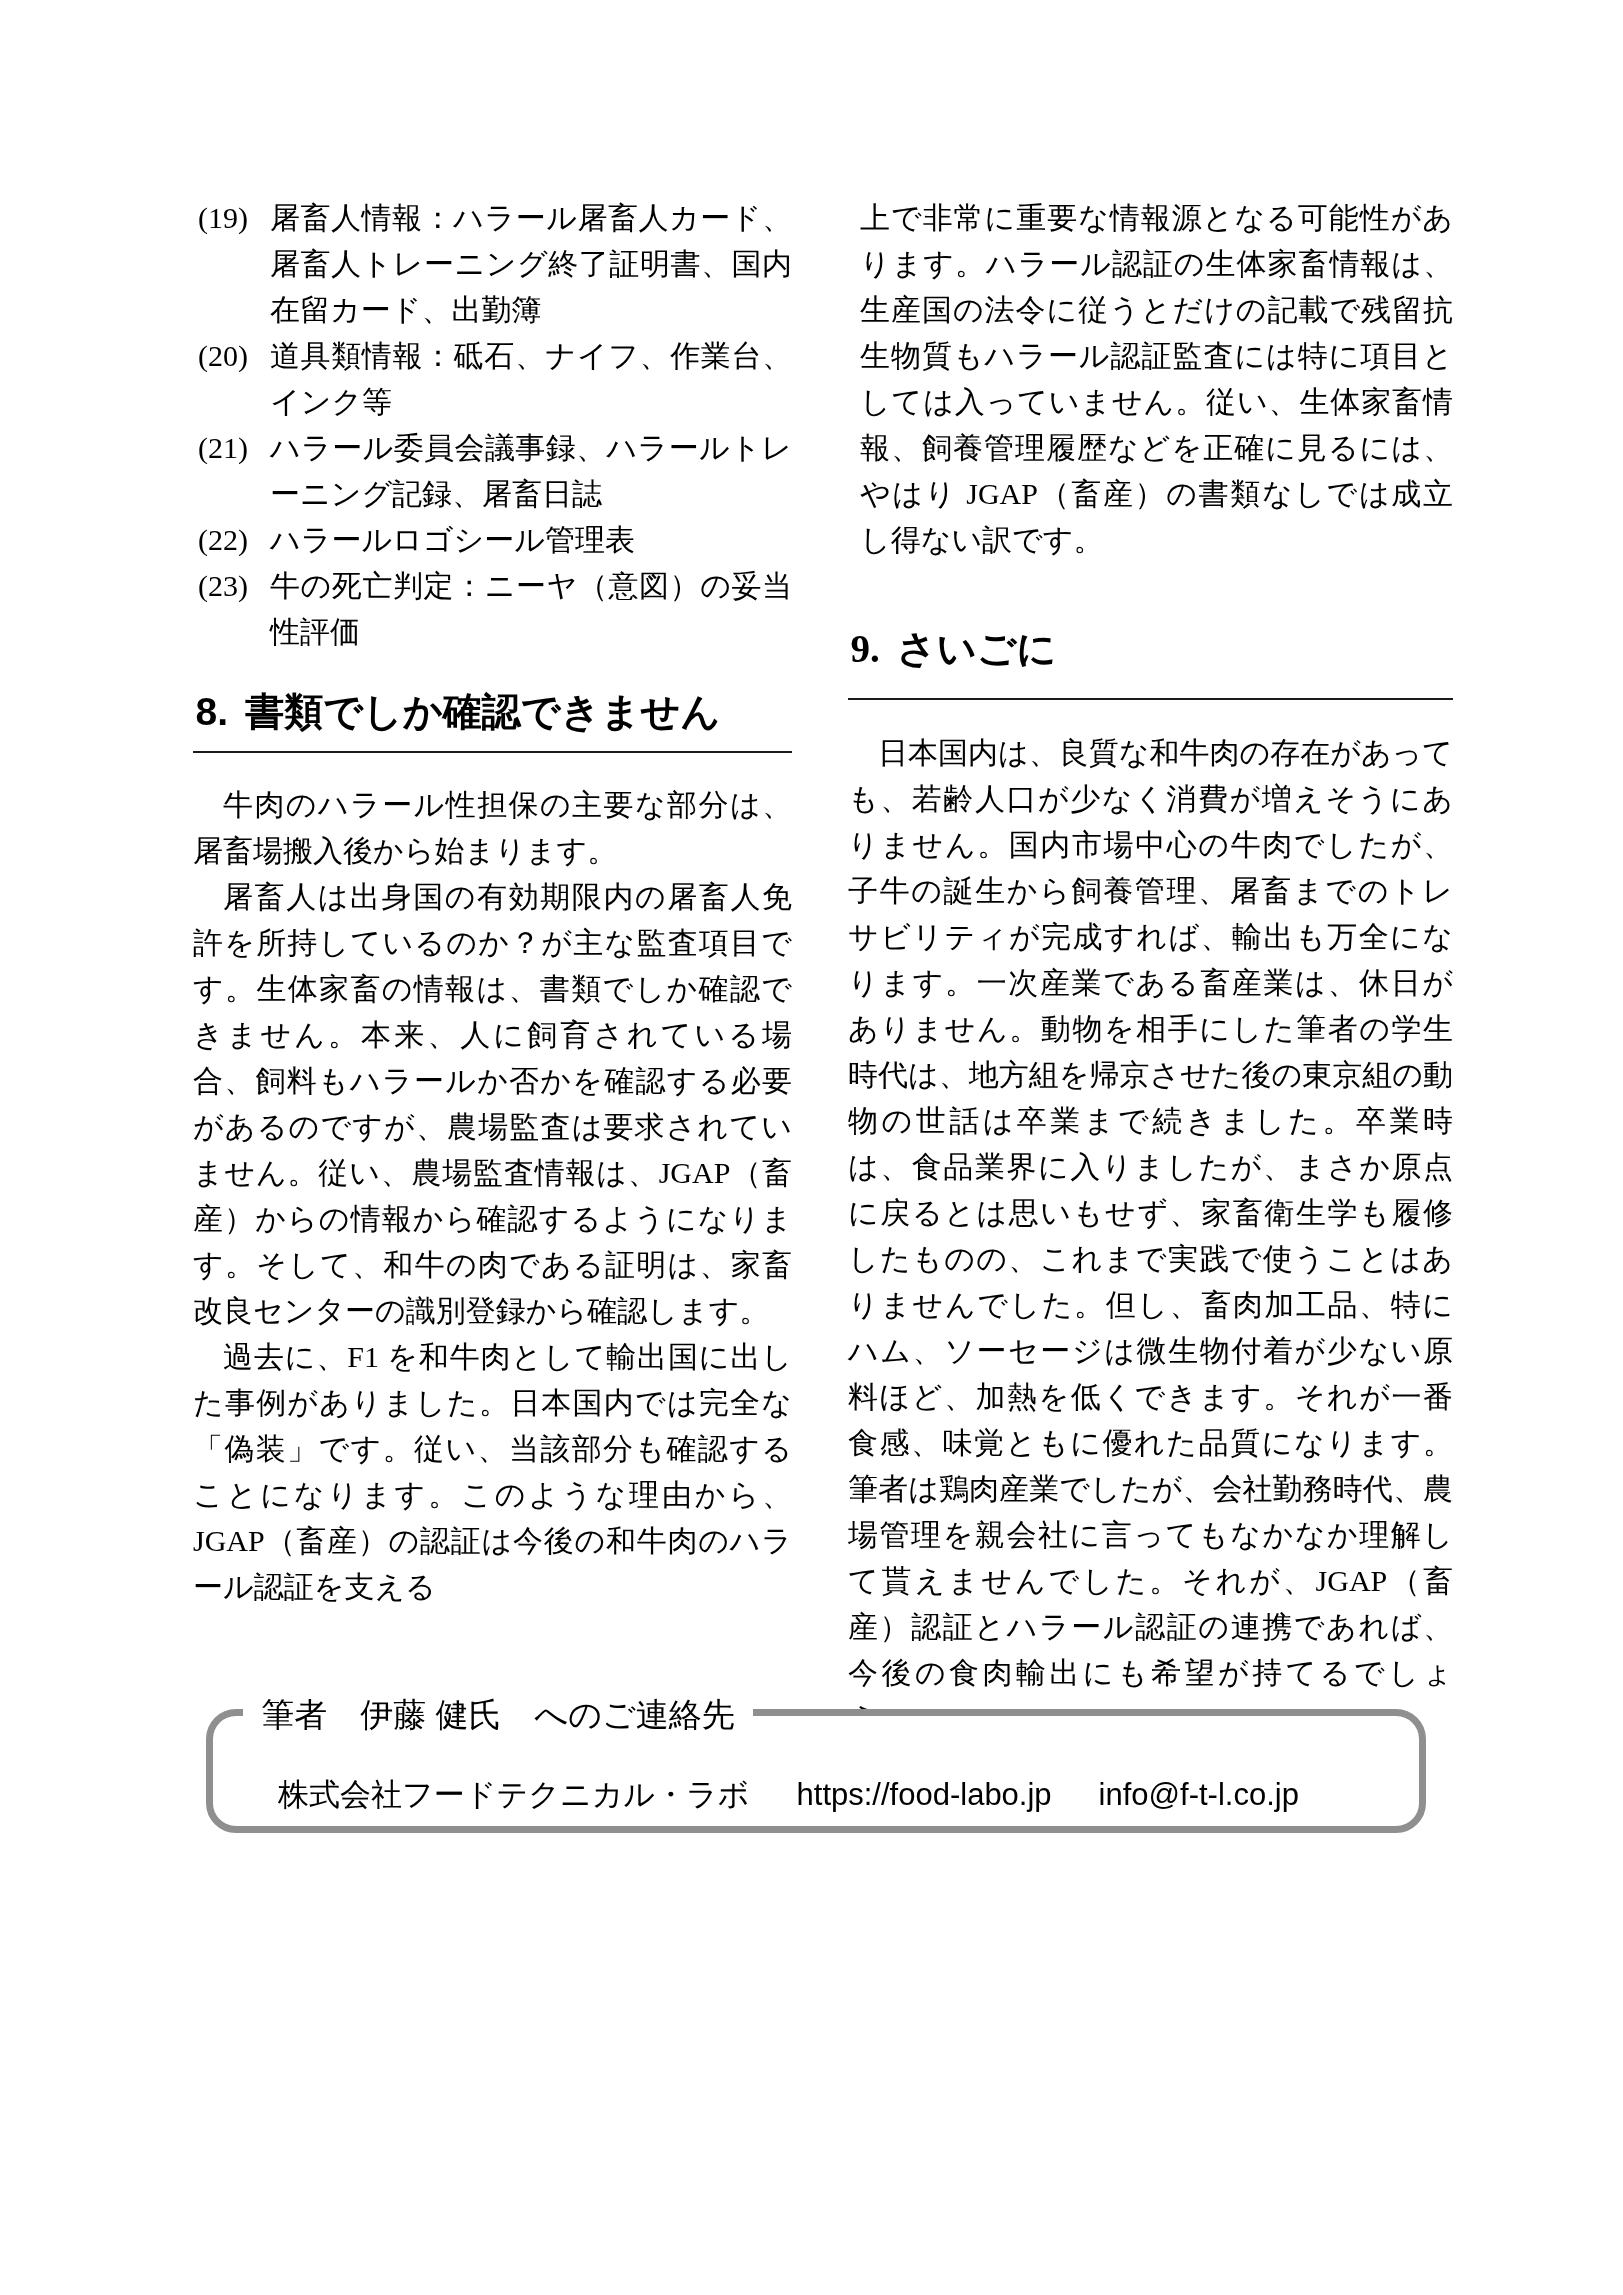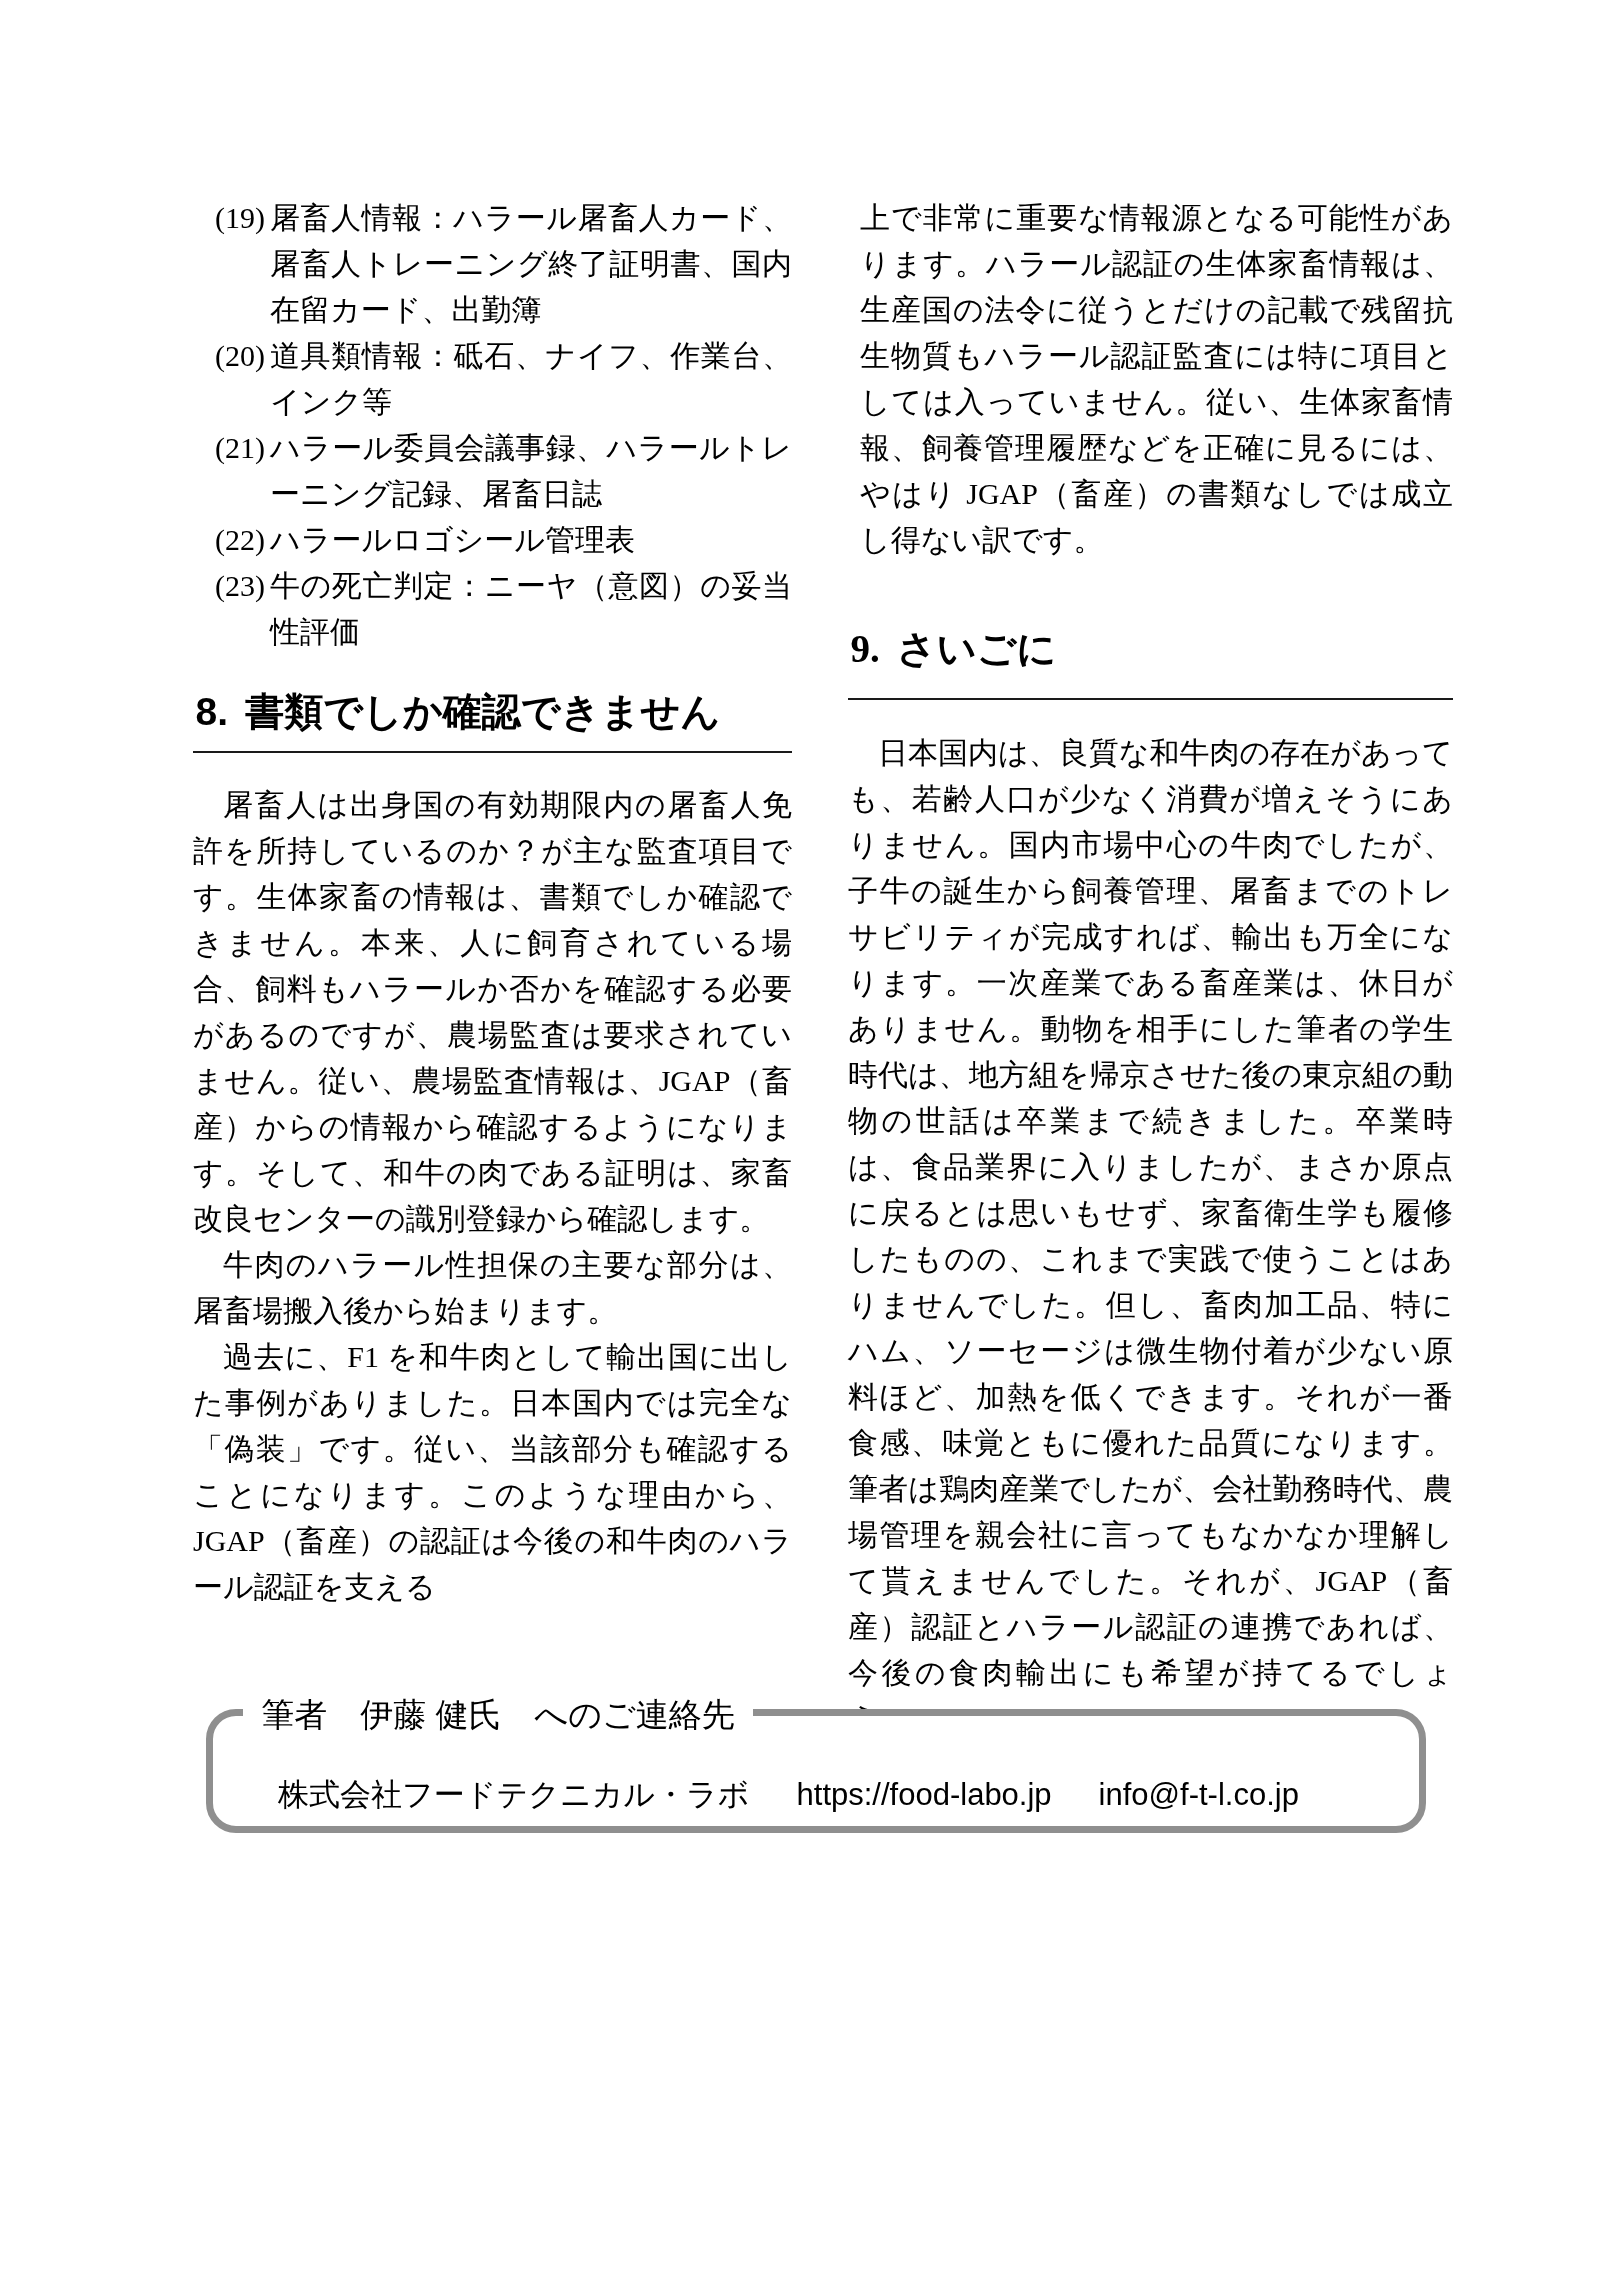--- a/index.html
+++ b/index.html
@@ -22,21 +22,21 @@
   .col-right{left:848px;width:605px;}
 
   .doc-list{list-style:none;margin:0;padding:0;}
   .list-item{
     position:relative;
     padding-left:77px;
     font-size:30px;
     line-height:46px;
     text-align:justify;
   }
-  .li-num{position:absolute;left:22px;top:0;}
+  .li-num{position:absolute;left:5px;top:0;}
 
   .section-heading{
     font-family:"Liberation Sans","DejaVu Sans",sans-serif;
     font-weight:bold;
     font-size:39px;
     line-height:47px;
     margin:0;
     border-bottom:2px solid var(--heading-underline);
   }
   .heading-8{margin:33px 0 29px 0;padding:0 0 15.7px 2.6px;}
@@ -109,22 +109,22 @@
     <li class="list-item">
       <span class="li-num">(23)</span>
       <span class="li-text">牛の死亡判定：ニーヤ（意図）の妥当性評価</span>
     </li>
   </ol>
 
   <h2 class="section-heading heading-8">
     <span class="h-num">8.</span><span class="h-title">書類でしか確認できません</span>
   </h2>
 
+  <p class="body indent">牛肉のハラール性担保の主要な部分は、屠畜場搬入後から始まります。</p>
   <p class="body indent">屠畜人は出身国の有効期限内の屠畜人免許を所持しているのか？が主な監査項目です。生体家畜の情報は、書類でしか確認できません。本来、人に飼育されている場合、飼料もハラールか否かを確認する必要があるのですが、農場監査は要求されていません。従い、農場監査情報は、JGAP（畜産）からの情報から確認するようになります。そして、和牛の肉である証明は、家畜改良センターの識別登録から確認します。</p>
-  <p class="body indent">牛肉のハラール性担保の主要な部分は、屠畜場搬入後から始まります。</p>
   <p class="body indent">過去に、F1 を和牛肉として輸出国に出した事例がありました。日本国内では完全な「偽装」です。従い、当該部分も確認することになります。このような理由から、JGAP（畜産）の認証は今後の和牛肉のハラール認証を支える</p>
 
 </div>
 
 <div class="col col-right">
 
   <p class="body noindent">上で非常に重要な情報源となる可能性があります。ハラール認証の生体家畜情報は、生産国の法令に従うとだけの記載で残留抗生物質もハラール認証監査には特に項目としては入っていません。従い、生体家畜情報、飼養管理履歴などを正確に見るには、やはり JGAP（畜産）の書類なしでは成立し得ない訳です。</p>
 
   <h2 class="section-heading heading-9">
     <span class="h-num">9.</span><span class="h-title">さいごに</span>

